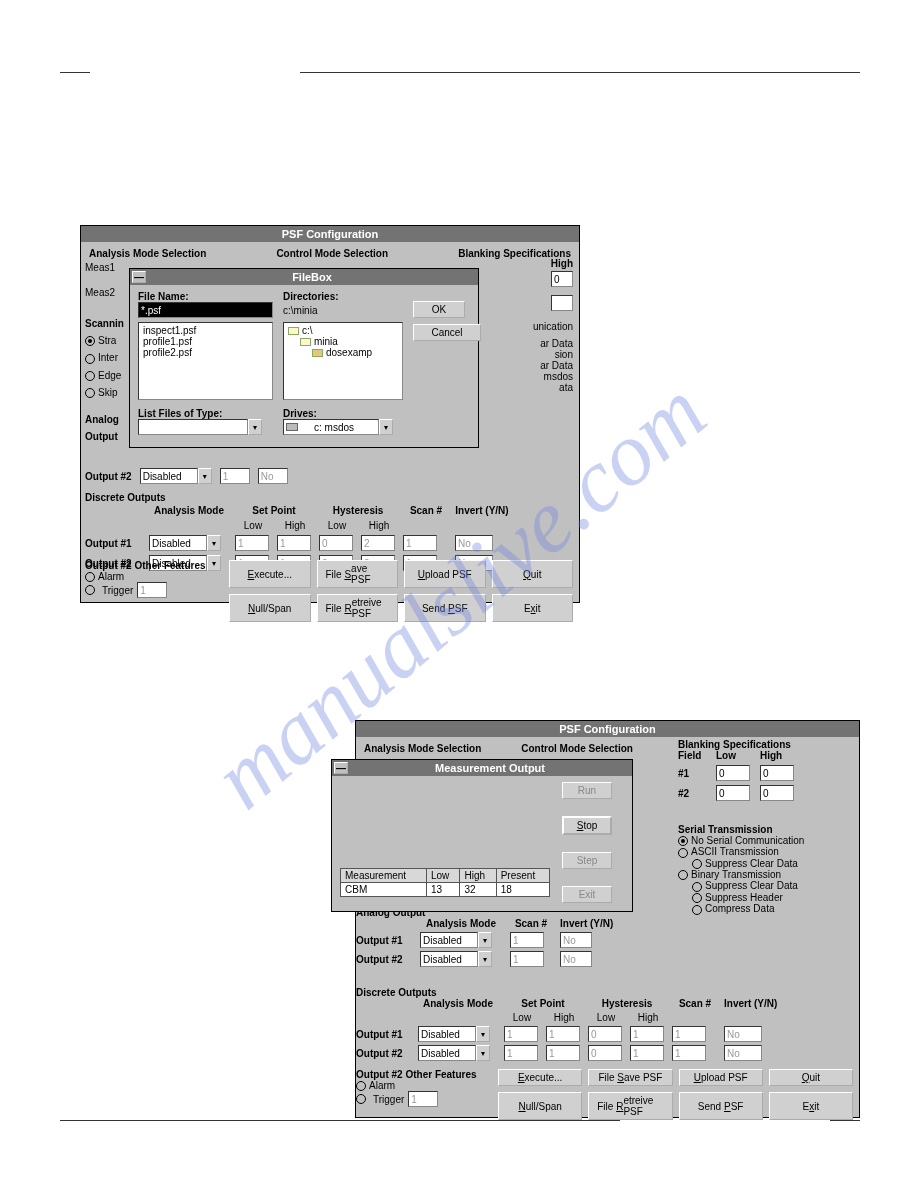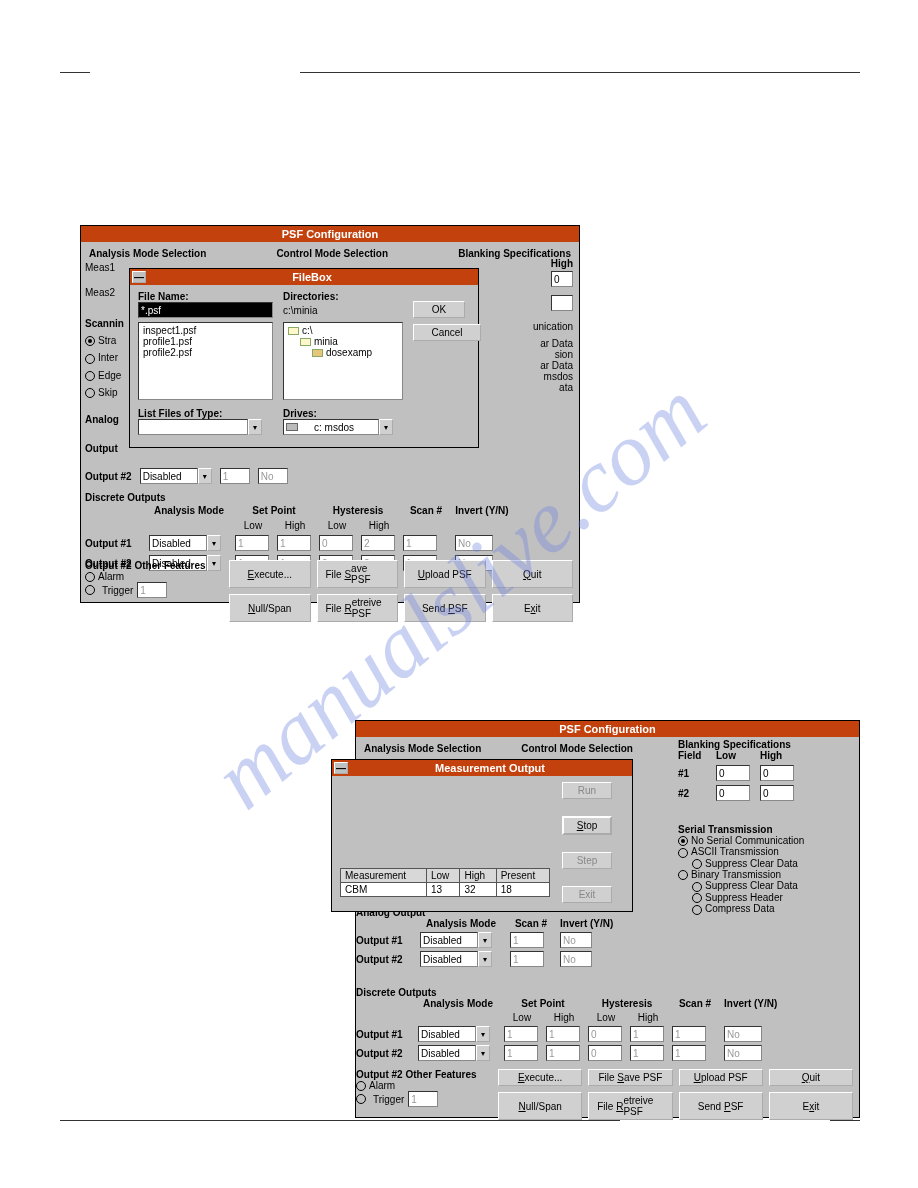--- a/index.html
+++ b/index.html
@@ -36,21 +36,21 @@
   
   .shot1 {
     position: absolute;
     left: 80px; top: 225px;
     width: 500px;
     background: #c0c0c0;
     border: 1px solid #000;
     font-size: 10px;
   }
   .titlebar {
-    background: #c2410c;
+    background: #737373;
     color: #fff;
     font-weight: bold;
     text-align: center;
     padding: 2px 0;
     font-size: 11px;
   }
   .panel-body { padding: 6px 8px 10px 8px; }
   .section-label { font-weight: bold; font-size: 10px; }
   .small-input {
     background: #fff;
@@ -174,21 +174,21 @@
 
     <div style="position:absolute; left:4px; top:20px; display:flex; flex-direction:column; gap:6px;">
       <span>Meas1</span>
       <span style="margin-top:8px">Meas2</span>
       <span style="margin-top:14px; font-weight:bold">Scannin</span>
       <span><span class="radio checked"></span><span>Stra</span></span>
       <span><span class="radio"></span><span>Inter</span></span>
       <span><span class="radio"></span><span>Edge</span></span>
       <span><span class="radio"></span><span>Skip</span></span>
       <span style="margin-top:10px; font-weight:bold">Analog</span>
-      <span style="margin-top:12px; font-weight:bold">Output</span>
+      <span style="margin-top:0; font-weight:bold">Output</span>
     </div>
 
     <div style="position:absolute; right:6px; top:16px; text-align:right; display:flex; flex-direction:column; gap:0;">
       <span style="font-weight:bold">High</span>
       <div class="small-input" style="width:22px; margin:2px 0 6px auto;">0</div>
       <div class="small-input" style="width:22px; margin:2px 0 10px auto;"></div>
       <span>unication</span>
       <span style="margin-top:6px">ar Data</span>
       <span>sion</span>
       <span>ar Data</span>

